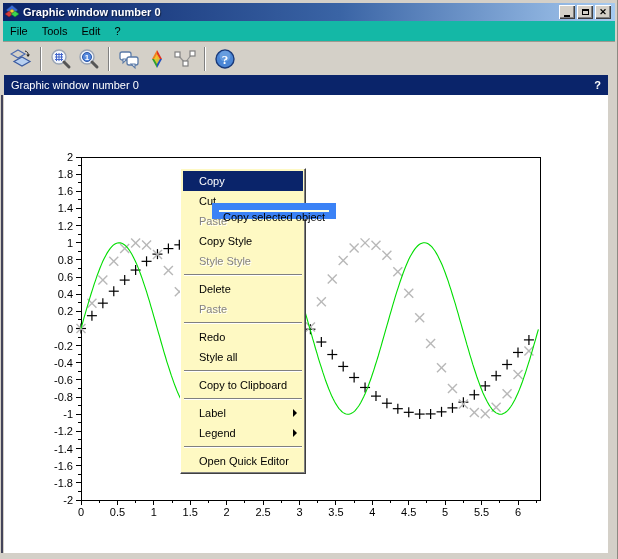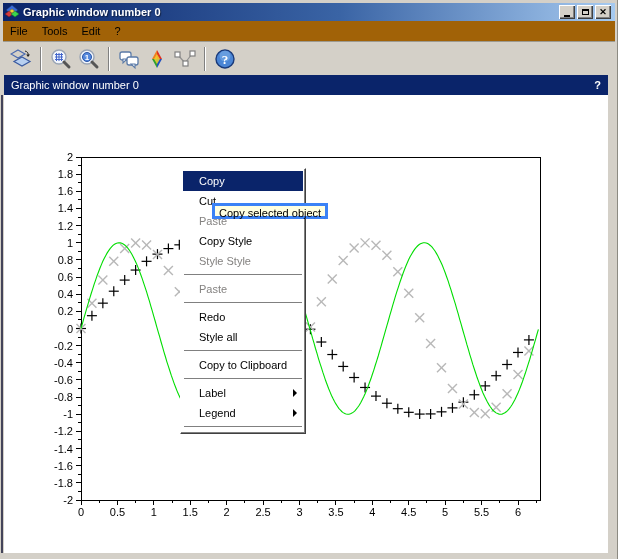--- a/index.html
+++ b/index.html
@@ -22,21 +22,21 @@
   .win-btn {
     width:16px; height:14px; background:#d4d0c8;
     box-shadow:inset 1px 1px 0 #fff, inset -1px -1px 0 #404040, inset -2px -2px 0 #808080;
     display:flex; align-items:center; justify-content:center;
     font-size:9px; font-weight:bold; color:#000; line-height:1; cursor:default;
   }
   .glyph-min { width:6px; height:2px; background:#000; margin-top:7px; }
   .glyph-max { width:7px; height:6px; border:1px solid #000; border-top:2px solid #000; }
   .menu-bar {
     position:absolute; left:3px; top:21px; width:612px; height:20px;
-    background:#a16207; display:flex; align-items:stretch; font-size:11px;
+    background:#14b8a6; display:flex; align-items:stretch; font-size:11px;
   }
   .menu-bar-item { padding:0 7px; line-height:20px; color:#000; cursor:default; }
   .toolbar {
     position:absolute; left:3px; top:41px; width:612px; height:34px;
     background:#d4d0c8; border-top:1px solid #9d9a90;
     display:flex; align-items:center; padding-left:4px;
   }
   .tool-btn { width:28px; height:26px; display:flex; align-items:center; justify-content:center; }
   .tool-sep { width:2px; height:24px; margin:0 5px;
     border-left:1px solid #808080; border-right:1px solid #fff; }
@@ -49,38 +49,38 @@
   .client {
     position:absolute; left:4px; top:95px; width:604px; height:458px; background:#fff;
   }
   .edge-left  { position:absolute; left:1px; top:95px; width:2px; height:458px; background:#44445a; }
   .edge-right { position:absolute; right:0; top:0; width:1px; height:559px; background:#8c8a82; }
   
   #plot-svg { position:absolute; left:0; top:0; width:618px; height:559px; pointer-events:none; }
   
   .context-menu {
     position:absolute; left:180px; top:168px; width:126px;
-    background:#ffffff; padding:2px;
+    background:#fef9c3; padding:2px;
     border:1px solid; border-color:#fff #404040 #404040 #fff;
     box-shadow:inset -1px -1px 0 #808080;
     font-size:11px; z-index:10;
   }
   .menu-item { height:20px; line-height:20px; padding:0 8px 0 16px; color:#000;
     position:relative; white-space:nowrap; cursor:default; }
   .menu-item.selected { background:#0a246a; color:#fff; }
   .menu-item.disabled { color:#848280; text-shadow:1px 1px 0 #fff; }
   .menu-item .sub-arrow {
     position:absolute; right:6px; top:6px; width:0; height:0;
     border-left:4px solid #000; border-top:4px solid transparent; border-bottom:4px solid transparent;
   }
   .menu-sep { height:0; margin:3px 1px; border-top:1px solid #808080; border-bottom:1px solid #fff; }
   
   .tooltip {
     position:absolute; left:212px; top:203px; height:16px;
-    background:#ffffe1; border:3px solid #3b82f6; color:#000;
+    background:#ffffe1; border:7px solid #3b82f6; color:#000;
     font-size:11px; line-height:14px; padding:0 4px; white-space:nowrap; z-index:20;
   }
 </style>
 </head>
 <body>
 
 <div class="title-bar">
   <svg width="14" height="14" viewBox="0 0 14 14">
     <polygon points="7,0 13,5 7,10 1,5" fill="#3a6ad4" stroke="#17336e" stroke-width="0.6"></polygon>
     <polygon points="4,6 8,9 4,12 0,9" fill="#d43a3a" stroke="#6e1717" stroke-width="0.5"></polygon>
@@ -453,25 +453,27 @@
     <polyline points="81.0,328.5 82.5,323.4 83.9,318.2 85.4,313.1 86.8,308.1 88.3,303.2 89.7,298.3 91.2,293.5 92.7,288.9 94.1,284.4 95.6,280.1 97.0,275.9 98.5,272.0 99.9,268.2 101.4,264.6 102.8,261.3 104.3,258.3 105.8,255.4 107.2,252.9 108.7,250.6 110.1,248.6 111.6,246.9 113.0,245.4 114.5,244.3 116.0,243.5 117.4,243.0 118.9,242.8 120.3,242.9 121.8,243.3 123.2,244.0 124.7,245.0 126.2,246.3 127.6,247.9 129.1,249.8 130.5,252.0 132.0,254.5 133.4,257.2 134.9,260.2 136.4,263.4 137.8,266.9 139.3,270.6 140.7,274.5 142.2,278.6 143.6,282.8 145.1,287.3 146.6,291.9 148.0,296.6 149.5,301.4 150.9,306.3 152.4,311.3 153.8,316.4 155.3,321.5 156.7,326.6 158.2,331.8 159.7,336.9 161.1,342.0 162.6,347.1 164.0,352.1 165.5,357.0 166.9,361.8 168.4,366.4 169.9,371.0 171.3,375.4 172.8,379.6 174.2,383.6 175.7,387.5 177.1,391.1 178.6,394.5 180.1,397.7 181.5,400.6 183.0,403.2 184.4,405.6 185.9,407.7 187.3,409.6 188.8,411.1 190.3,412.3 191.7,413.3 193.2,413.9 194.6,414.2 196.1,414.2 197.5,413.9 199.0,413.3 200.4,412.4 201.9,411.2 203.4,409.7 204.8,407.9 206.3,405.8 207.7,403.4 209.2,400.8 210.6,397.9 212.1,394.8 213.6,391.4 215.0,387.8 216.5,384.0 217.9,379.9 219.4,375.7 220.8,371.3 222.3,366.8 223.8,362.1 225.2,357.4 226.7,352.5 228.1,347.5 229.6,342.4 231.0,337.3 232.5,332.2 234.0,327.1 235.4,321.9 236.9,316.8 238.3,311.7 239.8,306.7 241.2,301.8 242.7,296.9 244.1,292.2 245.6,287.6 247.1,283.2 248.5,278.9 250.0,274.8 251.4,270.9 252.9,267.2 254.3,263.7 255.8,260.4 257.3,257.4 258.7,254.7 260.2,252.2 261.6,250.0 263.1,248.1 264.5,246.4 266.0,245.1 267.5,244.0 268.9,243.3 270.4,242.9 271.8,242.8 273.3,242.9 274.7,243.4 276.2,244.2 277.7,245.3 279.1,246.7 280.6,248.4 282.0,250.4 283.5,252.7 284.9,255.2 286.4,258.0 287.8,261.1 289.3,264.4 290.8,267.9 292.2,271.7 293.7,275.6 295.1,279.7 296.6,284.1 298.0,288.5 299.5,293.2 301.0,297.9 302.4,302.8 303.9,307.7 305.3,312.7 306.8,317.8 308.2,322.9 309.7,328.1 311.2,333.2 312.6,338.4 314.1,343.4 315.5,348.5 317.0,353.4 318.4,358.3 319.9,363.1 321.4,367.7 322.8,372.2 324.3,376.6 325.7,380.8 327.2,384.7 328.6,388.5 330.1,392.1 331.5,395.4 333.0,398.5 334.5,401.4 335.9,403.9 337.4,406.2 338.8,408.3 340.3,410.0 341.7,411.5 343.2,412.6 344.7,413.5 346.1,414.0 347.6,414.2 349.0,414.2 350.5,413.8 351.9,413.1 353.4,412.1 354.9,410.8 356.3,409.2 357.8,407.3 359.2,405.2 360.7,402.7 362.1,400.0 363.6,397.1 365.1,393.8 366.5,390.4 368.0,386.7 369.4,382.8 370.9,378.8 372.3,374.5 373.8,370.1 375.2,365.5 376.7,360.8 378.2,356.0 379.6,351.1 381.1,346.1 382.5,341.0 384.0,335.9 385.4,330.8 386.9,325.6 388.4,320.5 389.8,315.4 391.3,310.3 392.7,305.3 394.2,300.4 395.6,295.6 397.1,290.9 398.6,286.4 400.0,282.0 401.5,277.7 402.9,273.7 404.4,269.8 405.8,266.2 407.3,262.8 408.7,259.6 410.2,256.6 411.7,254.0 413.1,251.6 414.6,249.4 416.0,247.6 417.5,246.0 418.9,244.8 420.4,243.8 421.9,243.2 423.3,242.8 424.8,242.8 426.2,243.0 427.7,243.6 429.1,244.5 430.6,245.7 432.1,247.2 433.5,249.0 435.0,251.0 436.4,253.4 437.9,256.0 439.3,258.9 440.8,262.0 442.3,265.3 443.7,268.9 445.2,272.7 446.6,276.7 448.1,280.9 449.5,285.3 451.0,289.8 452.4,294.5 453.9,299.3 455.4,304.1 456.8,309.1 458.3,314.2 459.7,319.3 461.2,324.4 462.6,329.5 464.1,334.7 465.6,339.8 467.0,344.9 468.5,349.9 469.9,354.8 471.4,359.7 472.8,364.4 474.3,369.0 475.8,373.5 477.2,377.8 478.7,381.9 480.1,385.8 481.6,389.5 483.0,393.0 484.5,396.3 486.0,399.3 487.4,402.1 488.9,404.6 490.3,406.8 491.8,408.8 493.2,410.5 494.7,411.8 496.1,412.9 497.6,413.6 499.1,414.1 500.5,414.2 502.0,414.1 503.4,413.6 504.9,412.8 506.3,411.8 507.8,410.4 509.3,408.7 510.7,406.8 512.2,404.5 513.6,402.0 515.1,399.2 516.5,396.2 518.0,392.9 519.5,389.4 520.9,385.7 522.4,381.7 523.8,377.6 525.3,373.3 526.7,368.8 528.2,364.2 529.7,359.5 531.1,354.6 532.6,349.7 534.0,344.7 535.5,339.6 536.9,334.5 538.4,329.3" fill="none" stroke="#00dd00" stroke-width="1.1"></polyline>
   </svg>
 
 <div class="context-menu" id="context-menu">
     <div class="menu-item selected">Copy</div>
     <div class="menu-item">Cut</div>
     <div class="menu-item disabled">Paste</div>
     <div class="menu-item">Copy Style</div>
     <div class="menu-item disabled">Style Style</div>
     <div class="menu-sep"></div>
+    <div class="menu-item">Delete</div>
     <div class="menu-item disabled">Paste</div>
     <div class="menu-sep"></div>
     <div class="menu-item">Redo</div>
     <div class="menu-item">Style all</div>
     <div class="menu-sep"></div>
     <div class="menu-item">Copy to Clipboard</div>
     <div class="menu-sep"></div>
     <div class="menu-item">Label<span class="sub-arrow"></span></div>
     <div class="menu-item">Legend<span class="sub-arrow"></span></div>
     <div class="menu-sep"></div>
+    <div class="menu-item">Open Quick Editor</div>
   </div>
 
 <div class="tooltip">Copy selected object</div>
 
 </body></html>

